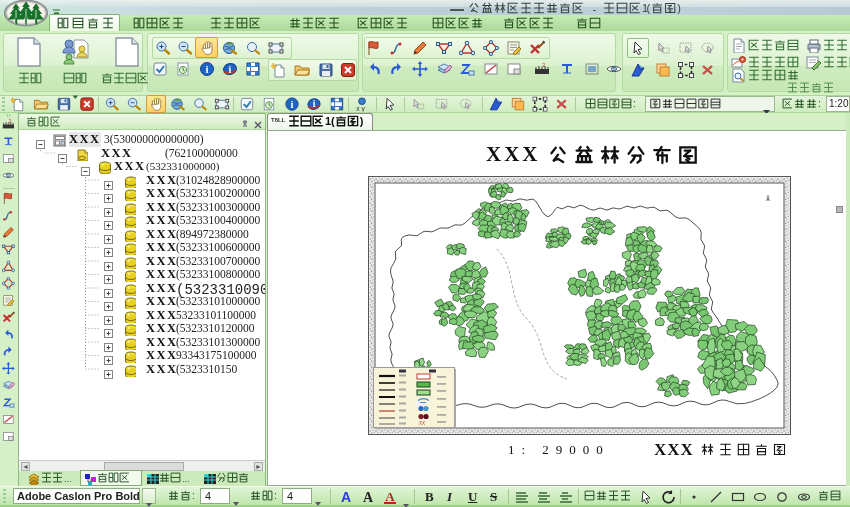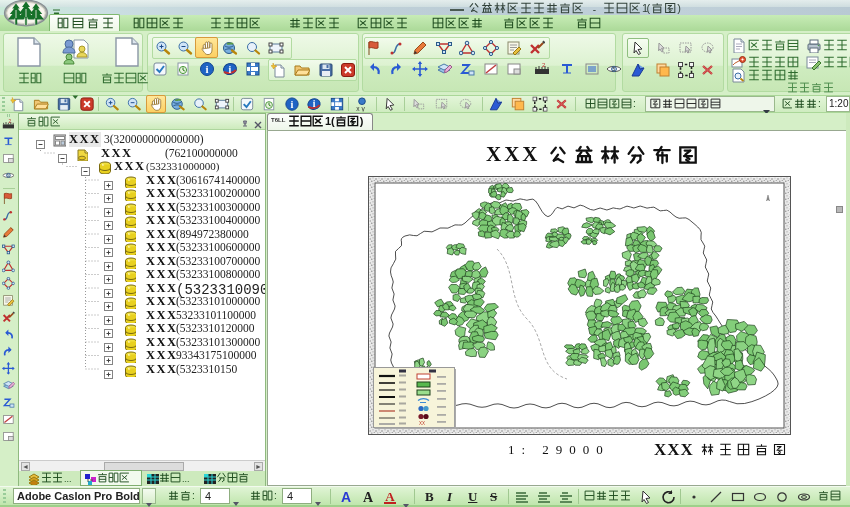--- a/index.html
+++ b/index.html
@@ -767,21 +767,21 @@
           <rect x="0.5" y="0.5" width="8" height="8" fill="#fff" stroke="#848484"></rect>
           <path d="M2.5 4.5h4" stroke="#444"></path>
         </svg></div>
       <div style="position:absolute;left:34px;top:3.0px"><svg width="13" height="13" viewBox="0 0 13 13">
           <rect x="1" y="1" width="12" height="11" fill="#e8e8e8" stroke="#666"></rect>
           <rect x="2.5" y="2.5" width="9" height="3" fill="#fff" stroke="#888"></rect>
           <rect x="2.5" y="7" width="4" height="4" fill="#fff" stroke="#888"></rect>
           <rect x="8" y="7" width="3.5" height="4" fill="#bcd" stroke="#888"></rect>
         </svg></div>
       <div style="position:absolute;left:50px;top:2.0px; background:#e8e8e8;font-weight:bold;font-size:12.5px;letter-spacing:1.5px;color:#111;font-family:Liberation Serif">XXX</div>
-      <div style="position:absolute;left:85px;top:3.0px;font-size:11.5px;color:#222;font-family:Liberation Serif;white-space:nowrap">3(320000000000000)</div>
+      <div style="position:absolute;left:85px;top:3.0px;font-size:11.5px;color:#222;font-family:Liberation Serif;white-space:nowrap">3(530000000000000)</div>
       <div style="position:absolute;left:39px;top:18.5px"><svg width="9" height="9" viewBox="0 0 9 9">
           <rect x="0.5" y="0.5" width="8" height="8" fill="#fff" stroke="#848484"></rect>
           <path d="M2.5 4.5h4" stroke="#444"></path>
         </svg></div>
       <div style="position:absolute;left:56px;top:16.5px"><svg width="13" height="13" viewBox="0 0 13 13">
           <path d="M3 2h7l3 3v8H3z" fill="#f0d840" stroke="#8a7a20"></path>
           <path d="M10 2v3h3" fill="#f8ec90" stroke="#8a7a20"></path>
           <ellipse cx="7" cy="10" rx="3.5" ry="1.8" fill="#e8c820" stroke="#8a7a20"></ellipse>
         </svg></div>
       <div style="position:absolute;left:82px;top:15.5px;font-weight:bold;font-size:12.5px;letter-spacing:1.5px;color:#111;font-family:Liberation Serif">XXX</div>
@@ -801,21 +801,21 @@
           <rect x="0.5" y="0.5" width="8" height="8" fill="#fff" stroke="#848484"></rect>
           <path d="M2.5 4.5h4M4.5 2.5v4" stroke="#444"></path>
         </svg></div>
       <div style="position:absolute;left:105px;top:43.5px"><svg width="12" height="12" viewBox="0 0 12 12">
           <ellipse cx="7" cy="3.5" rx="5.5" ry="2.5" fill="#f0e040" stroke="#7a6a10"></ellipse>
           <path d="M1.5 3.5v7c0 1.4 2.5 2.5 5.5 2.5s5.5-1.1 5.5-2.5v-7" fill="#e8d020" stroke="#7a6a10"></path>
           <path d="M1.5 7c0 1.4 2.5 2.5 5.5 2.5S12.5 8.4 12.5 7" fill="none" stroke="#7a6a10"></path>
           <path d="M4 2.8l2.5 1.2-2 1z" fill="#fff8c0"></path>
         </svg></div>
       <div style="position:absolute;left:127px;top:42.5px;font-weight:bold;font-size:12.5px;letter-spacing:1.5px;color:#111;font-family:Liberation Serif">XXX</div>
-      <div style="position:absolute;left:157px;top:43.5px;font-size:11.5px;color:#222;font-family:Liberation Serif;white-space:nowrap">(30616741400000</div>
+      <div style="position:absolute;left:157px;top:43.5px;font-size:11.5px;color:#222;font-family:Liberation Serif;white-space:nowrap">(31024828900000</div>
       <div style="position:absolute;left:85px;top:59.0px"><svg width="9" height="9" viewBox="0 0 9 9">
           <rect x="0.5" y="0.5" width="8" height="8" fill="#fff" stroke="#848484"></rect>
           <path d="M2.5 4.5h4M4.5 2.5v4" stroke="#444"></path>
         </svg></div>
       <div style="position:absolute;left:105px;top:57.0px"><svg width="12" height="12" viewBox="0 0 12 12">
           <ellipse cx="7" cy="3.5" rx="5.5" ry="2.5" fill="#f0e040" stroke="#7a6a10"></ellipse>
           <path d="M1.5 3.5v7c0 1.4 2.5 2.5 5.5 2.5s5.5-1.1 5.5-2.5v-7" fill="#e8d020" stroke="#7a6a10"></path>
           <path d="M1.5 7c0 1.4 2.5 2.5 5.5 2.5S12.5 8.4 12.5 7" fill="none" stroke="#7a6a10"></path>
           <path d="M4 2.8l2.5 1.2-2 1z" fill="#fff8c0"></path>
         </svg></div>

